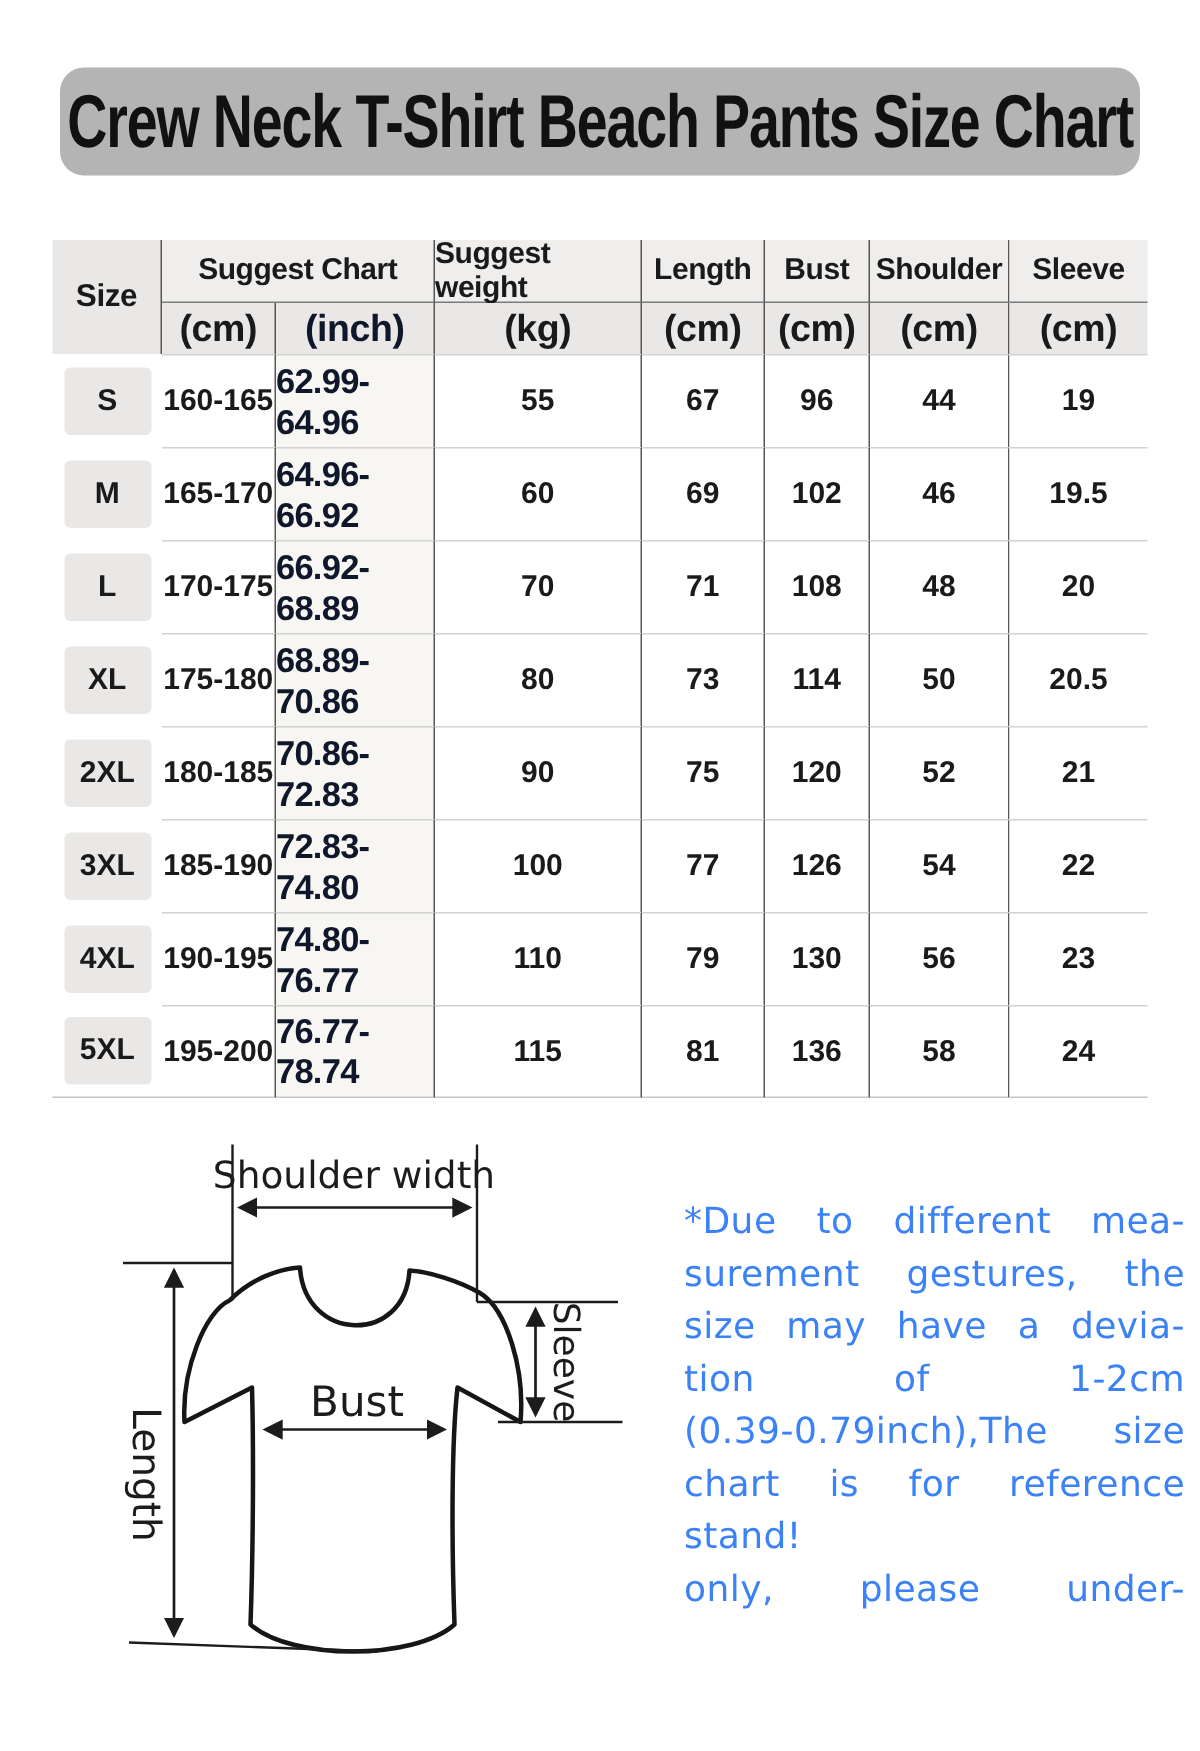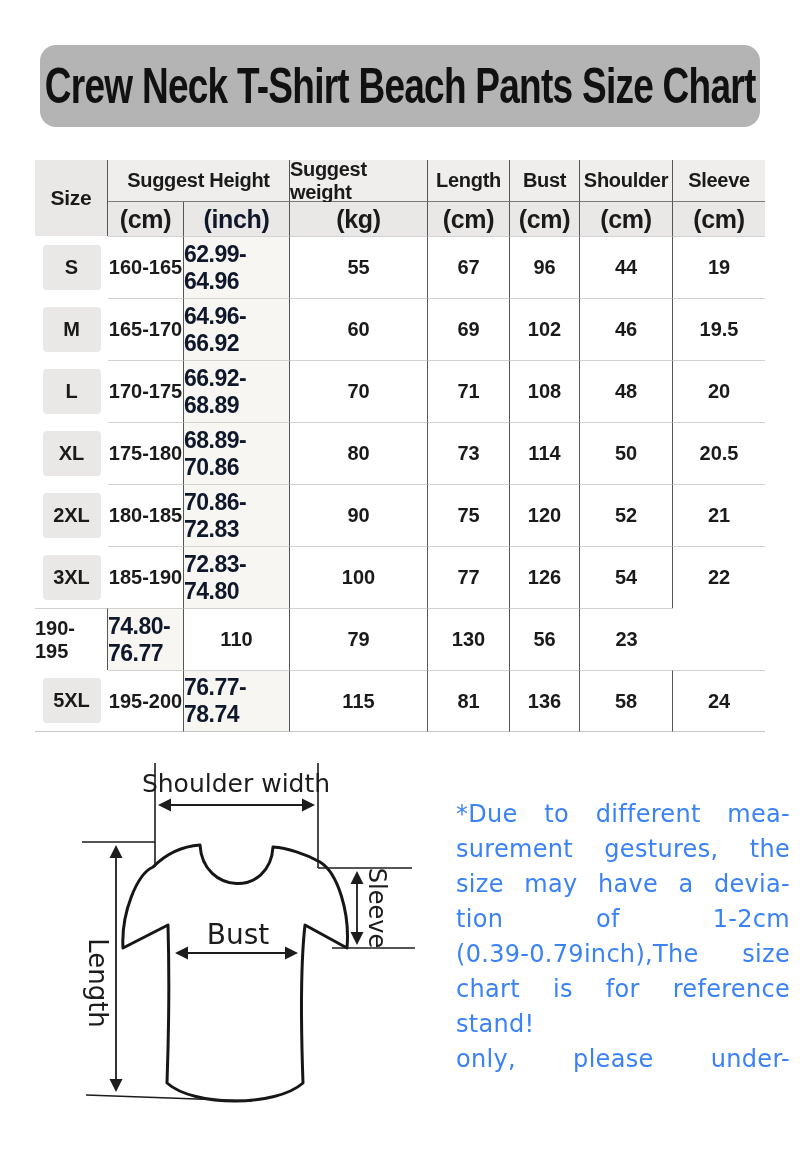--- a/index.html
+++ b/index.html
@@ -8,21 +8,21 @@
     background:#ffffff;
     font-family:"Liberation Sans", sans-serif;
     color:#1a1a1a;
     position:relative;
     overflow:hidden;
   }
 
   
   .banner {
     position:absolute; left:40px; top:45px;
-    width:720px; height:82px;
+    width:720px; height:72px;
     background:#b4b4b4;
     border-radius:16px;
     display:flex; align-items:center; justify-content:center;
   }
   .banner-title {
     font-size:50px; font-weight:800; color:#111;
     white-space:nowrap;
     transform:scaleX(0.74);
     transform-origin:center;
     letter-spacing:-1px;
@@ -91,21 +91,21 @@
 <body>
 
 <div class="banner">
   <div class="banner-title">Crew Neck T-Shirt Beach Pants Size Chart</div>
 </div>
 
 <div class="size-table">
 
   <div class="thead grid-cols">
     <div class="hcell size-hcell">Size</div>
-    <div class="hcell span2 hline-b vline">Suggest Height</div>
+    <div class="hcell span2 hline-b vline">Suggest Chart</div>
     <div class="hcell hline-b vline">Suggest weight</div>
     <div class="hcell hline-b vline">Length</div>
     <div class="hcell hline-b vline">Bust</div>
     <div class="hcell hline-b vline">Shoulder</div>
     <div class="hcell hline-b">Sleeve</div>
     <div class="hcell unit vline">(cm)</div>
     <div class="hcell unit vline red-text">(inch)</div>
     <div class="hcell unit vline">(kg)</div>
     <div class="hcell unit vline">(cm)</div>
     <div class="hcell unit vline">(cm)</div>
@@ -185,20 +185,23 @@
     <div class="cell vline">185-190</div>
     <div class="cell vline inch-cell red-text">72.83-74.80</div>
     <div class="cell vline">100</div>
     <div class="cell vline">77</div>
     <div class="cell vline">126</div>
     <div class="cell vline">54</div>
     <div class="cell">22</div>
   </div>
 
   <div class="trow grid-cols">
+    <div class="cell size-cell">
+        <span class="size-box">4XL</span>
+      </div>
     <div class="cell vline">190-195</div>
     <div class="cell vline inch-cell red-text">74.80-76.77</div>
     <div class="cell vline">110</div>
     <div class="cell vline">79</div>
     <div class="cell vline">130</div>
     <div class="cell vline">56</div>
     <div class="cell">23</div>
   </div>
 
   <div class="trow grid-cols last">

